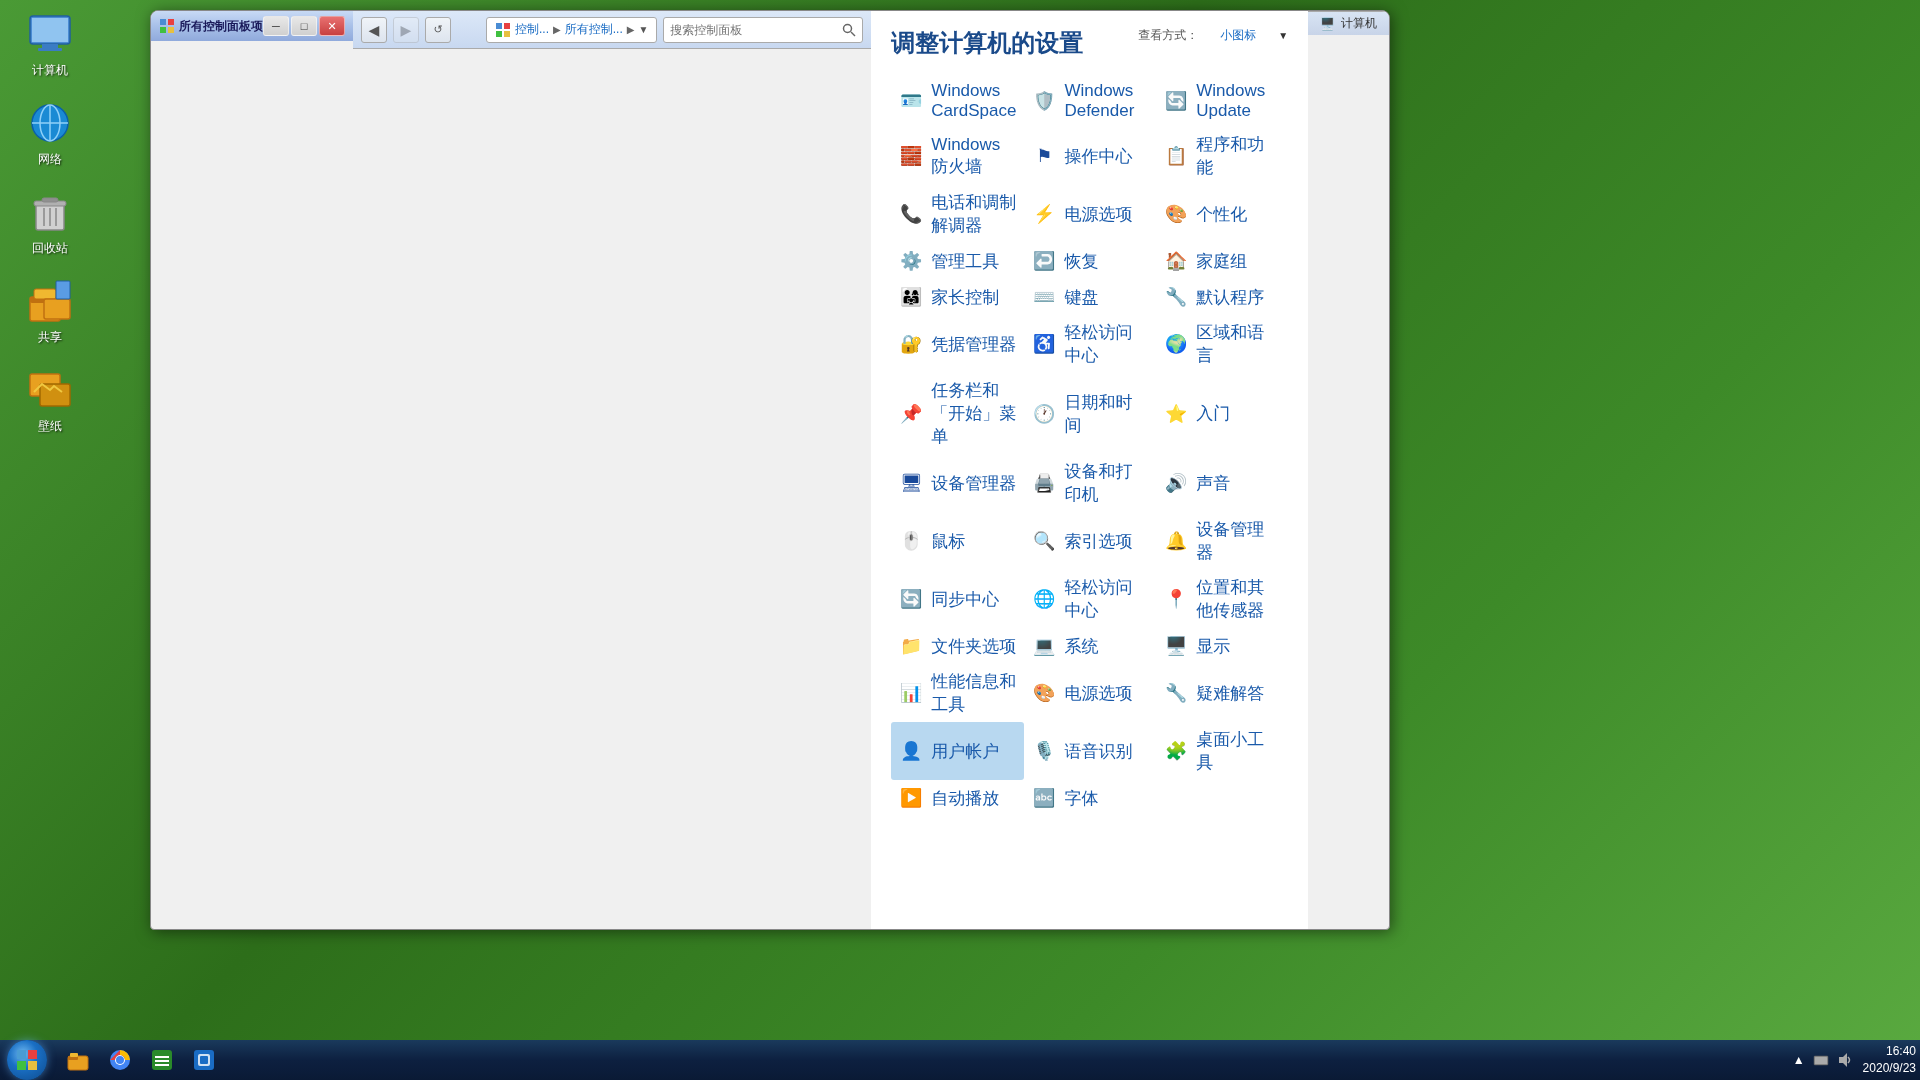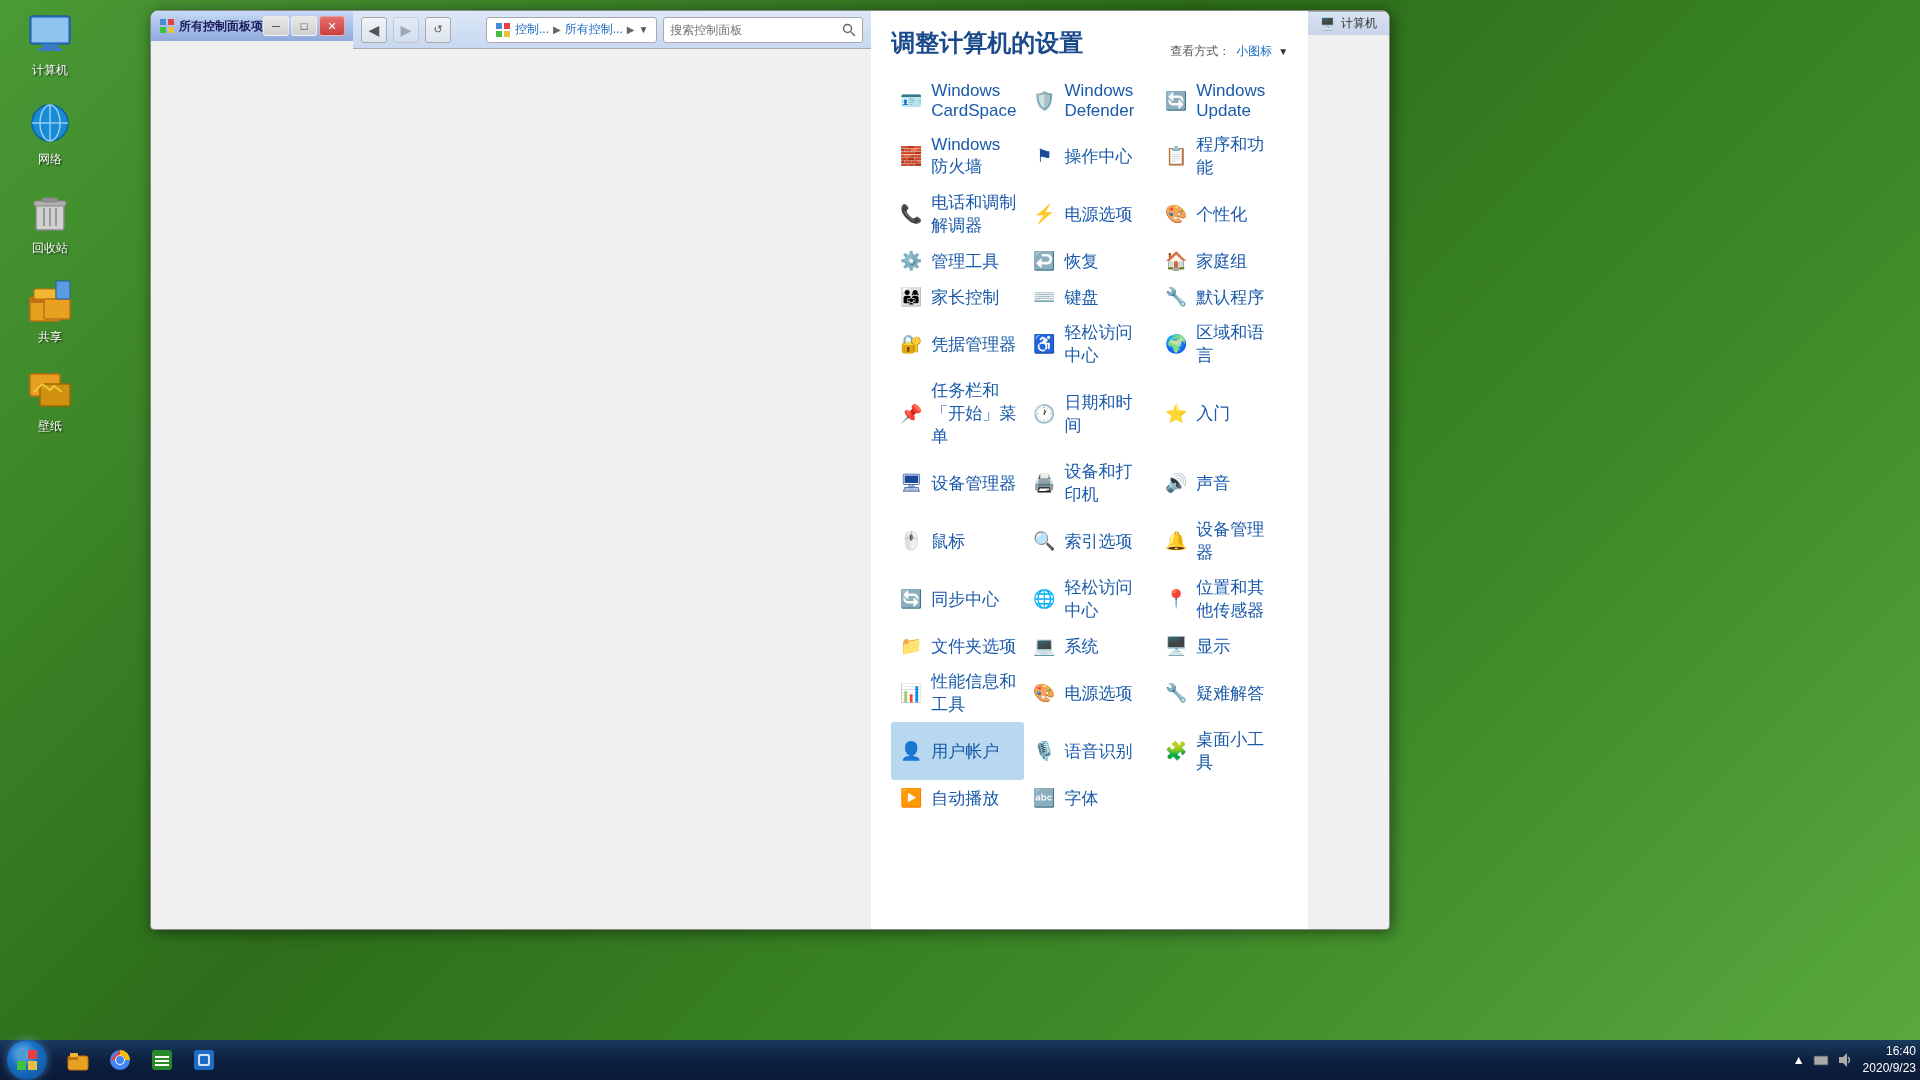--- a/index.html
+++ b/index.html
@@ -262,24 +262,23 @@
       margin-bottom: 16px;
     }
 
     
     .view-selector {
       position: absolute;
       top: 16px;
       right: 20px;
       display: flex;
       align-items: center;
-      gap: 6px;
+      gap: 22px;
       font-size: 12px;
       color: #333;
-      margin-top: 16px;
     }
     .view-label { color: #555; }
     .view-current {
       color: #1a6cc4;
       cursor: pointer;
       text-decoration: none;
     }
     .view-arrow { color: #333; font-size: 10px; }
 
     

